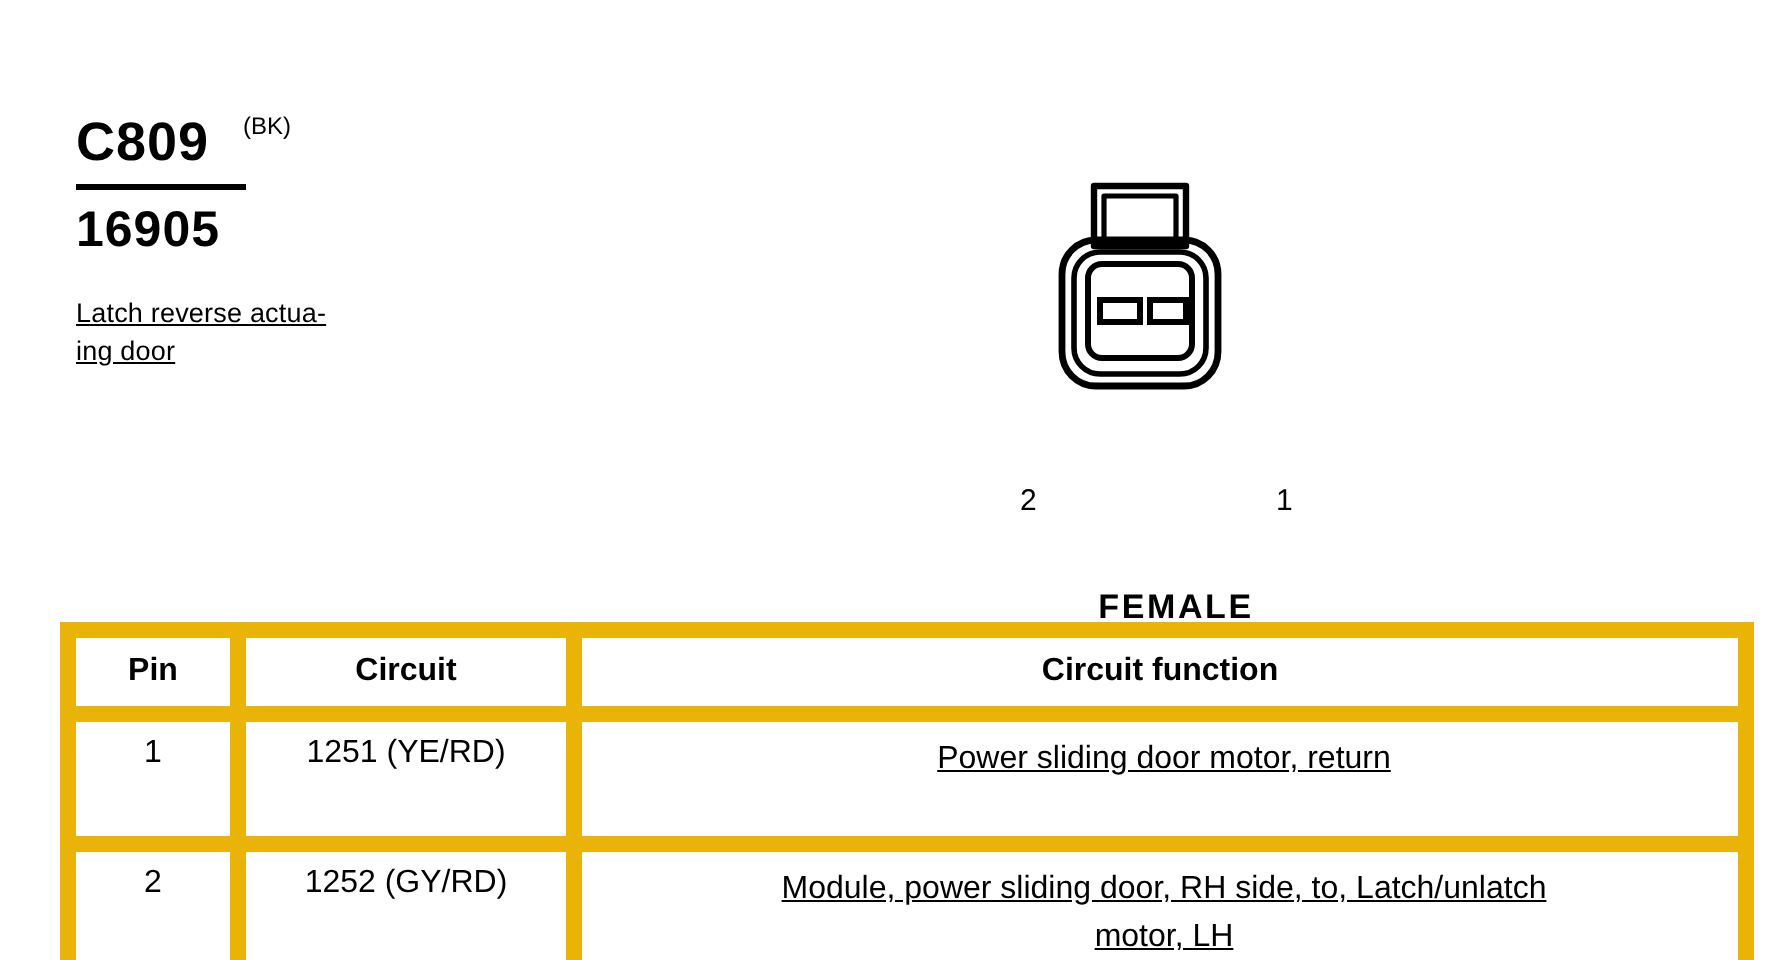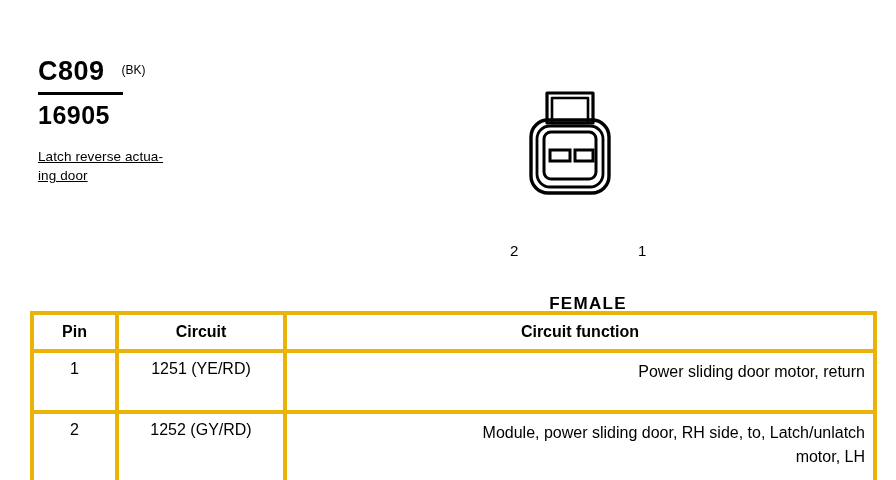--- a/index.html
+++ b/index.html
@@ -8,21 +8,21 @@
     background:#ffffff;
     font-family:"Liberation Sans",sans-serif;
     color:#000000;
     position:relative;
     overflow:hidden;
   }
   .stage{position:absolute;left:0;top:0;width:896px;height:480px;}
 
   
   .idblock{position:absolute;left:38px;top:58px;width:230px;}
-  .id-row{display:flex;align-items:center;}
+  .id-row{display:flex;align-items:flex-start;}
   .conn-id{
     font-size:27px;font-weight:bold;letter-spacing:0.5px;
     line-height:1;
   }
   .conn-color{
     font-size:12px;font-weight:normal;margin-left:17px;
     letter-spacing:0px;position:relative;top:-2px;
   }
   .id-rule{
     width:85px;height:3px;background:#000;margin-top:7px;
@@ -52,42 +52,43 @@
   .pin-num.right{left:140px;top:155px;}
 
   
   .pintable{
     position:absolute;left:30px;top:311px;
     width:847px;
     border-collapse:collapse;
     table-layout:fixed;
   }
   .pintable td,.pintable th{
-    border:4px solid #eab308;
+    border:8px solid #eab308;
     padding:0;
     vertical-align:top;
   }
   .pintable th{
     font-size:16px;font-weight:bold;text-align:center;
     height:34px;line-height:34px;padding:0 6px;
   }
   .col-pin{width:85px;}
   .col-circuit{width:168px;}
   .pintable td.c-pin{
     text-align:center;font-size:16px;
     padding-top:7px;padding-bottom:7px;
   }
   .pintable td.c-circuit{
     text-align:center;font-size:16px;
     padding-top:7px;padding-bottom:20px;
   }
   .pintable td.c-func{
-    text-align:right;font-size:16px;
+    text-align:center;font-size:16px;
     padding:7px 8px 7px 12px;
     line-height:24px;
+    text-decoration:underline;
   }
   .row-1 td{height:30px;}
   .row-2 td{height:62px;}
 </style>
 </head>
 <body>
 
 <div class="stage">
 
   <div class="idblock">

